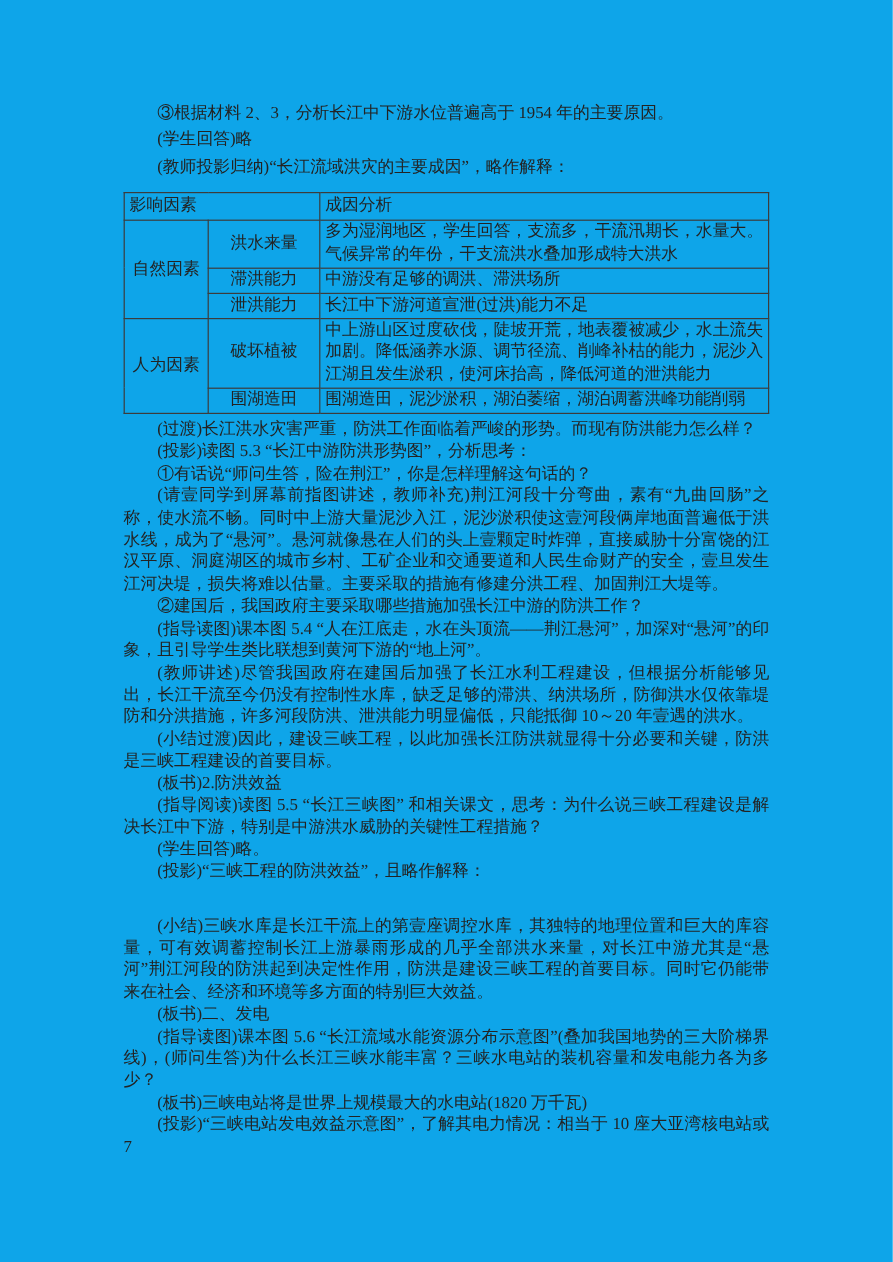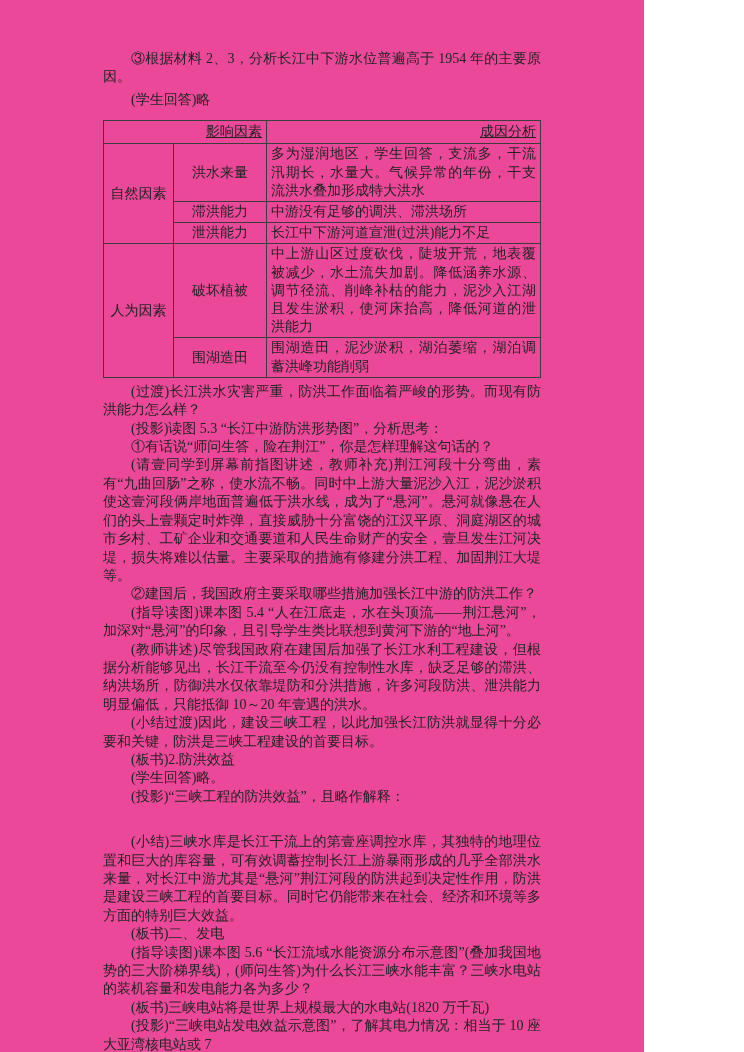--- a/index.html
+++ b/index.html
@@ -7,24 +7,24 @@
     padding: 0;
     background: #ffffff;
   }
   body {
     width: 744px;
     height: 1052px;
     overflow: hidden;
   }
   .page {
     box-sizing: border-box;
-    width: 644px;
+    width: 744px;
     height: 1052px;
-    padding: 50px 103px 0 103px;
-    background: #ec4899;
+    padding: 86px 103px 0 103px;
+    background: #0ea5e9;
     font-family: "Liberation Serif", "DejaVu Serif", serif;
     font-size: 14px;
     line-height: 18.4px;
     color: #232323;
   }
   p.para {
     margin: 0;
     text-indent: 2em;
     text-align: justify;
     word-break: break-word;
@@ -40,23 +40,22 @@
     font-size: 14px;
   }
   table.cause-table th,
   table.cause-table td {
     border: 1px solid #3c3c3c;
     font-weight: normal;
     padding: 1px 4px;
     line-height: 18.2px;
   }
   table.cause-table th {
-    text-align: right;
+    text-align: left;
     padding: 2px 4px;
-    text-decoration: underline;
   }
   td.group-cell, td.factor-cell {
     text-align: center;
     vertical-align: middle;
   }
   td.analysis-cell {
     text-align: justify;
     vertical-align: middle;
     padding: 1px 5px;
   }
@@ -65,20 +64,21 @@
   }
 </style>
 </head>
 <body>
 
 <div class="page">
 
   <div class="intro">
     <p class="para">③根据材料 2、3，分析长江中下游水位普遍高于 1954 年的主要原因。</p>
     <p class="para">(学生回答)略</p>
+    <p class="para">(教师投影归纳)“长江流域洪灾的主要成因”，略作解释：</p>
   </div>
 
   <table class="cause-table">
     <colgroup>
       <col style="width:70px">
       <col style="width:93px">
       <col>
     </colgroup>
     <tbody>
       <tr>
@@ -113,20 +113,21 @@
   <div class="body-section">
     <p class="para">(过渡)长江洪水灾害严重，防洪工作面临着严峻的形势。而现有防洪能力怎么样？</p>
     <p class="para">(投影)读图 5.3 “长江中游防洪形势图”，分析思考：</p>
     <p class="para">①有话说“师问生答，险在荆江”，你是怎样理解这句话的？</p>
     <p class="para">(请壹同学到屏幕前指图讲述，教师补充)荆江河段十分弯曲，素有“九曲回肠”之称，使水流不畅。同时中上游大量泥沙入江，泥沙淤积使这壹河段俩岸地面普遍低于洪水线，成为了“悬河”。悬河就像悬在人们的头上壹颗定时炸弹，直接威胁十分富饶的江汉平原、洞庭湖区的城市乡村、工矿企业和交通要道和人民生命财产的安全，壹旦发生江河决堤，损失将难以估量。主要采取的措施有修建分洪工程、加固荆江大堤等。</p>
     <p class="para">②建国后，我国政府主要采取哪些措施加强长江中游的防洪工作？</p>
     <p class="para">(指导读图)课本图 5.4 “人在江底走，水在头顶流——荆江悬河”，加深对“悬河”的印象，且引导学生类比联想到黄河下游的“地上河”。</p>
     <p class="para">(教师讲述)尽管我国政府在建国后加强了长江水利工程建设，但根据分析能够见出，长江干流至今仍没有控制性水库，缺乏足够的滞洪、纳洪场所，防御洪水仅依靠堤防和分洪措施，许多河段防洪、泄洪能力明显偏低，只能抵御 10～20 年壹遇的洪水。</p>
     <p class="para">(小结过渡)因此，建设三峡工程，以此加强长江防洪就显得十分必要和关键，防洪是三峡工程建设的首要目标。</p>
     <p class="para">(板书)2.防洪效益</p>
+    <p class="para">(指导阅读)读图 5.5 “长江三峡图” 和相关课文，思考：为什么说三峡工程建设是解决长江中下游，特别是中游洪水威胁的关键性工程措施？</p>
     <p class="para">(学生回答)略。</p>
     <p class="para">(投影)“三峡工程的防洪效益”，且略作解释：</p>
   </div>
 
   <div class="blank-gap"></div>
 
   <div class="body-section">
     <p class="para">(小结)三峡水库是长江干流上的第壹座调控水库，其独特的地理位置和巨大的库容量，可有效调蓄控制长江上游暴雨形成的几乎全部洪水来量，对长江中游尤其是“悬河”荆江河段的防洪起到决定性作用，防洪是建设三峡工程的首要目标。同时它仍能带来在社会、经济和环境等多方面的特别巨大效益。</p>
     <p class="para">(板书)二、发电</p>
     <p class="para">(指导读图)课本图 5.6 “长江流域水能资源分布示意图”(叠加我国地势的三大阶梯界线)，(师问生答)为什么长江三峡水能丰富？三峡水电站的装机容量和发电能力各为多少？</p>

